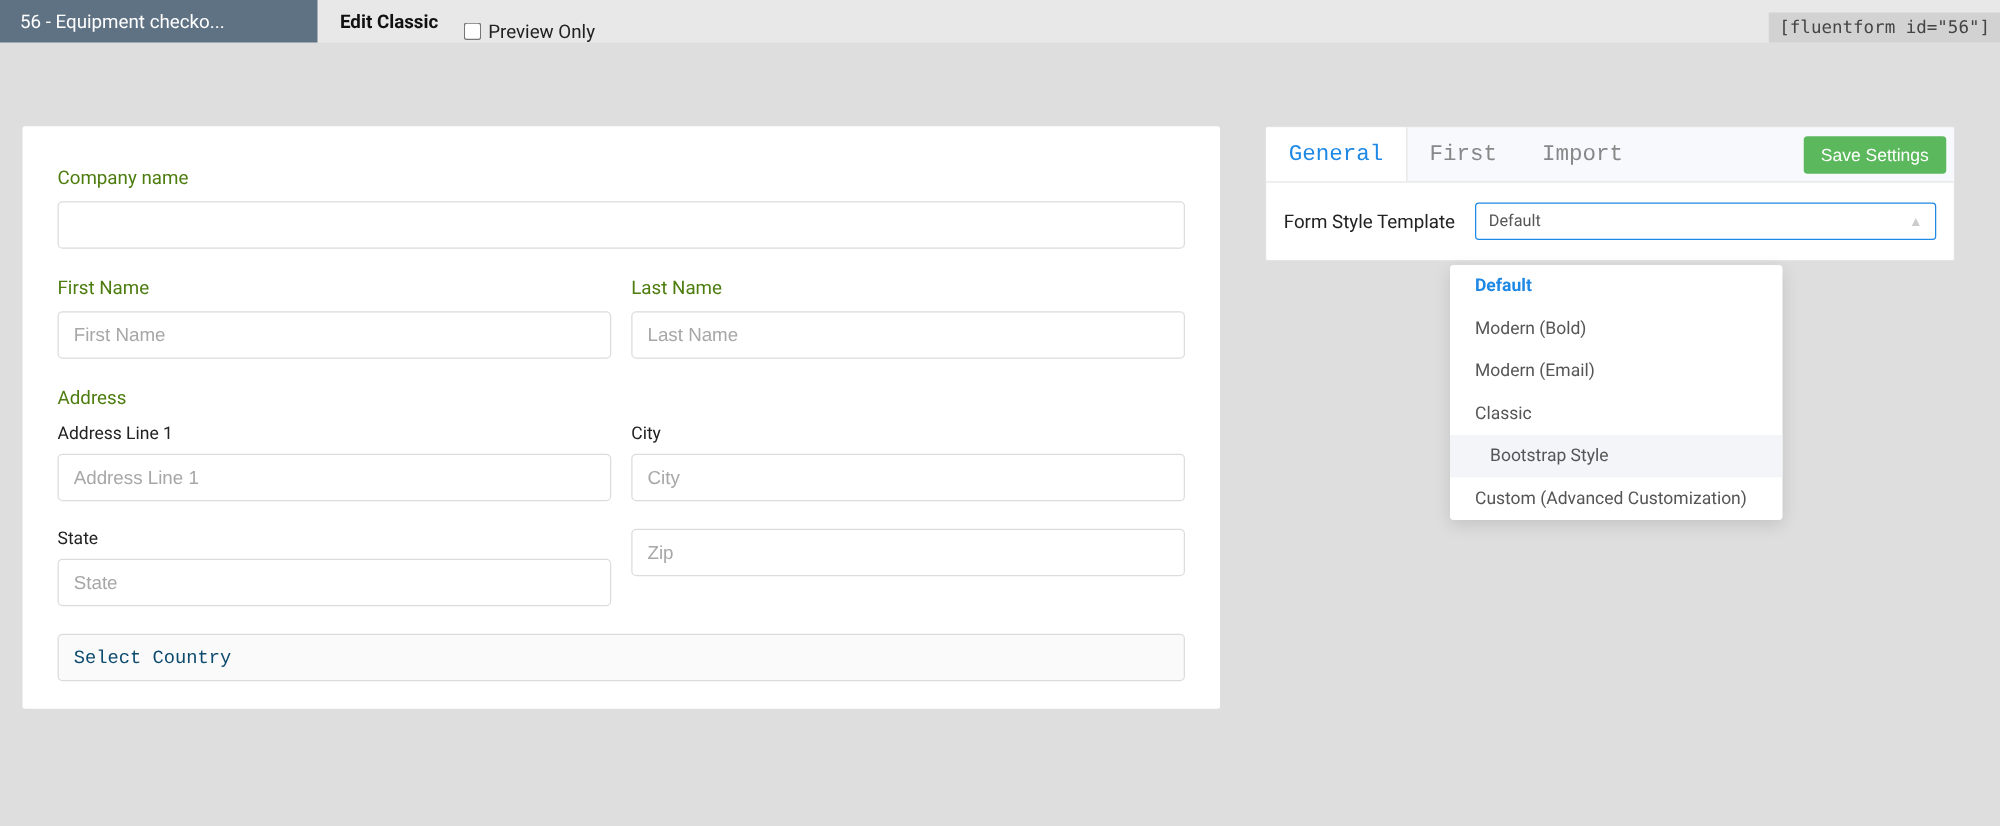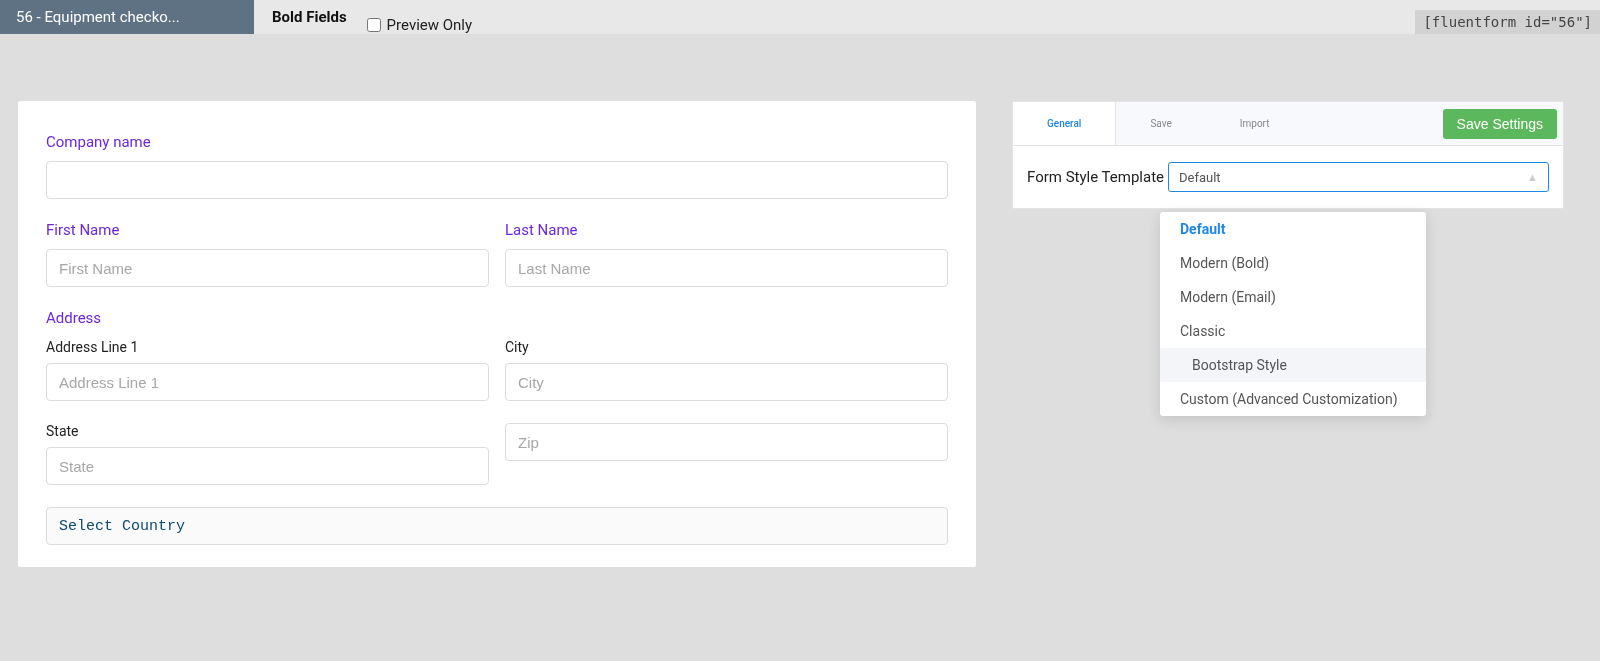--- a/index.html
+++ b/index.html
@@ -65,21 +65,21 @@
 
   .form-panel {
     background:#fff;
     width:958px;
     padding:32px 28px 0 28px;
     border-radius:2px;
   }
   .field-group { margin-bottom:22px; }
   .field-label {
     font-size:15px;
-    color:#6d28d9;
+    color:#4d7c0f;
     margin-bottom:10px;
     display:block;
   }
   .field-sublabel {
     font-size:14px;
     color:#222;
     margin-bottom:8px;
     display:block;
   }
   .input, .select {
@@ -105,27 +105,28 @@
     border:1px solid #e3e3e3;
   }
   .settings-tabs {
     display:flex;
     align-items:center;
     background:#f7f9fd;
     border-bottom:1px solid #e3e3e3;
     height:44px;
   }
   .stab {
-    padding:0 34px;
-    font-size:10px;
+    padding:0 18px;
+    font-size:18px;
     color:#888;
     height:100%;
     display:flex;
     align-items:center;
     cursor:pointer;
+    font-family:Liberation Mono, monospace;
   }
   .stab.active {
     color:#1e88e5;
     background:#fff;
     border-right:1px solid #e3e3e3;
     font-weight:500;
   }
   .save-btn {
     margin-left:auto;
     margin-right:6px;
@@ -135,21 +136,21 @@
     border-radius:3px;
     padding:7px 14px;
     font-size:14px;
     cursor:pointer;
     font-weight:500;
   }
   .settings-body {
     padding:16px 14px;
     display:flex;
     align-items:center;
-    gap:4px;
+    gap:16px;
   }
   .settings-body label { font-size:15px; color:#222; }
   .tpl-select {
     height:30px;
     border:1px solid #1e88e5;
     border-radius:3px;
     padding:0 30px 0 10px;
     font-size:13px;
     flex:1;
     position:relative;
@@ -186,21 +187,21 @@
   }
   .dropdown-item.selected { color:#1e88e5; font-weight:700; }
   .dropdown-item.hover { background:#f3f5f9;padding-left:32px; }
 
 </style>
 </head>
 <body>
 
 <div class="topbar">
   <div class="tab-form">56 - Equipment checko...</div>
-  <div class="tab-edit">Bold Fields</div>
+  <div class="tab-edit">Edit Classic</div>
   <label class="preview-only">
     <input type="checkbox" style="">
     <span>Preview Only</span>
   </label>
   <div class="shortcode">[fluentform id="56"]</div>
 </div>
 
 <div class="main">
 
   <div class="form-panel">
@@ -249,21 +250,21 @@
 
     <div class="field-group">
       <div class="input select" style="display:flex;align-items:center;color:#0c4a6e;font-family:Liberation Mono, monospace;">Select Country</div>
     </div>
 
   </div>
 
   <div class="settings-panel">
     <div class="settings-tabs">
       <div class="stab active">General</div>
-      <div class="stab">Save</div>
+      <div class="stab">First</div>
       <div class="stab">Import</div>
       <button class="save-btn">Save Settings</button>
     </div>
     <div class="settings-body">
       <label>Form Style Template</label>
       <div class="tpl-select">
         <span>Default</span>
         <span class="chevron">▲</span>
       </div>
     </div>

